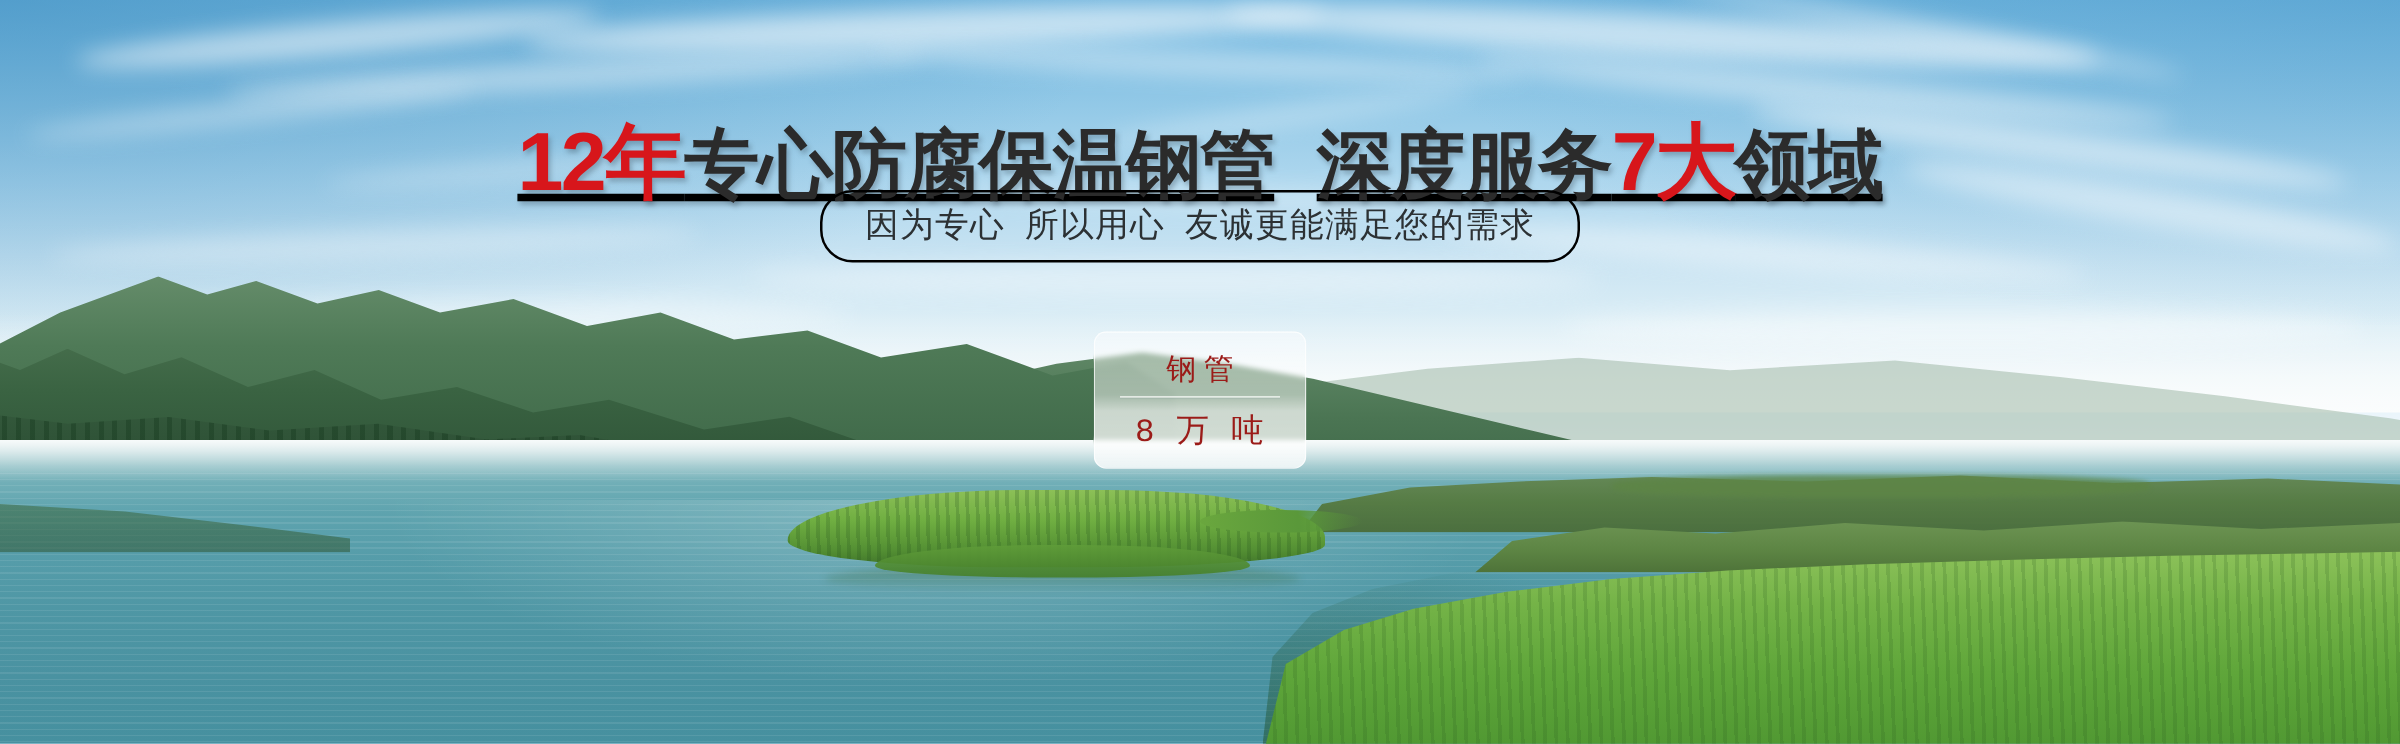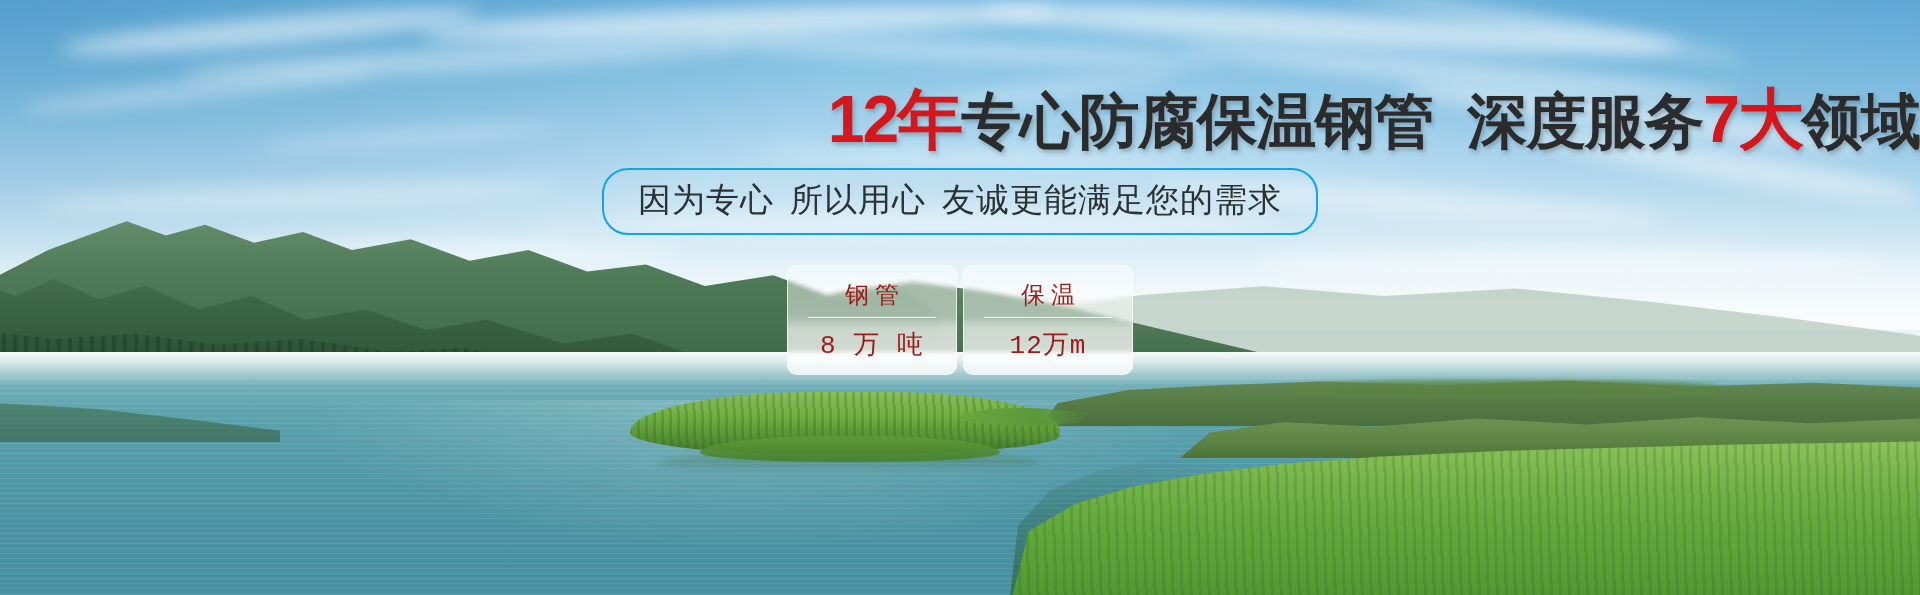--- a/index.html
+++ b/index.html
@@ -193,44 +193,45 @@
   
   .shore-l{
     position:absolute;left:-20px;top:402px;width:300px;height:40px;
     background:linear-gradient(to bottom,#3e6a3f 0%, #2f5633 100%);
     clip-path:polygon(0% 0%, 40% 18%, 70% 44%, 100% 72%, 100% 100%, 0% 100%);
     opacity:.55;
   }
 
   
   .headline{
-    position:absolute;left:0;top:86px;width:1920px;
-    text-align:right;
+    position:absolute;left:0;top:96px;width:1920px;
+    text-align:center;
     white-space:nowrap;
     font-family:"Liberation Sans","DejaVu Sans",sans-serif;
     font-weight:700;
     font-size:60px;
     line-height:1.0;
     letter-spacing:-1px;
     text-shadow:2px 3px 4px rgba(60,80,95,.35);
     user-select:none;
+    text-decoration:underline;
   }
   .hl-red{color:#d7161b;font-size:66px;font-weight:700;letter-spacing:-2px;}
   .hl-dark{color:#2b2b2b;}
   .hl-gap{display:inline-block;width:34px;}
 
   
   .pill{
-    position:absolute;left:50%;top:168px;transform:translateX(-50%);
+    position:absolute;left:50%;top:152px;transform:translateX(-50%);
     box-sizing:border-box;
     padding:8px 34px 10px;
-    border:2px solid #0ea5e9;
+    border:2px solid #000000;
     border-radius:26px;
     font-family:"Liberation Sans","DejaVu Sans",sans-serif;
-    font-size:33px;
+    font-size:27px;
     font-weight:400;
     color:#2c3134;
     letter-spacing:1px;
     white-space:nowrap;
     background:transparent;
   }
   .pill .sp{display:inline-block;width:16px;}
 
   
   .cards{
@@ -334,21 +335,16 @@
 
   <div class="cards">
 
     <div class="card">
       <div class="card-label">钢管</div>
       <div class="card-divider"></div>
       <div class="card-value">8 万 吨</div>
     </div>
 
 
-    <div class="card">
-      <div class="card-label">保温</div>
-      <div class="card-divider"></div>
-      <div class="card-value">12万m</div>
-    </div>
 
   </div>
 
 </div>
 
 </body></html>

